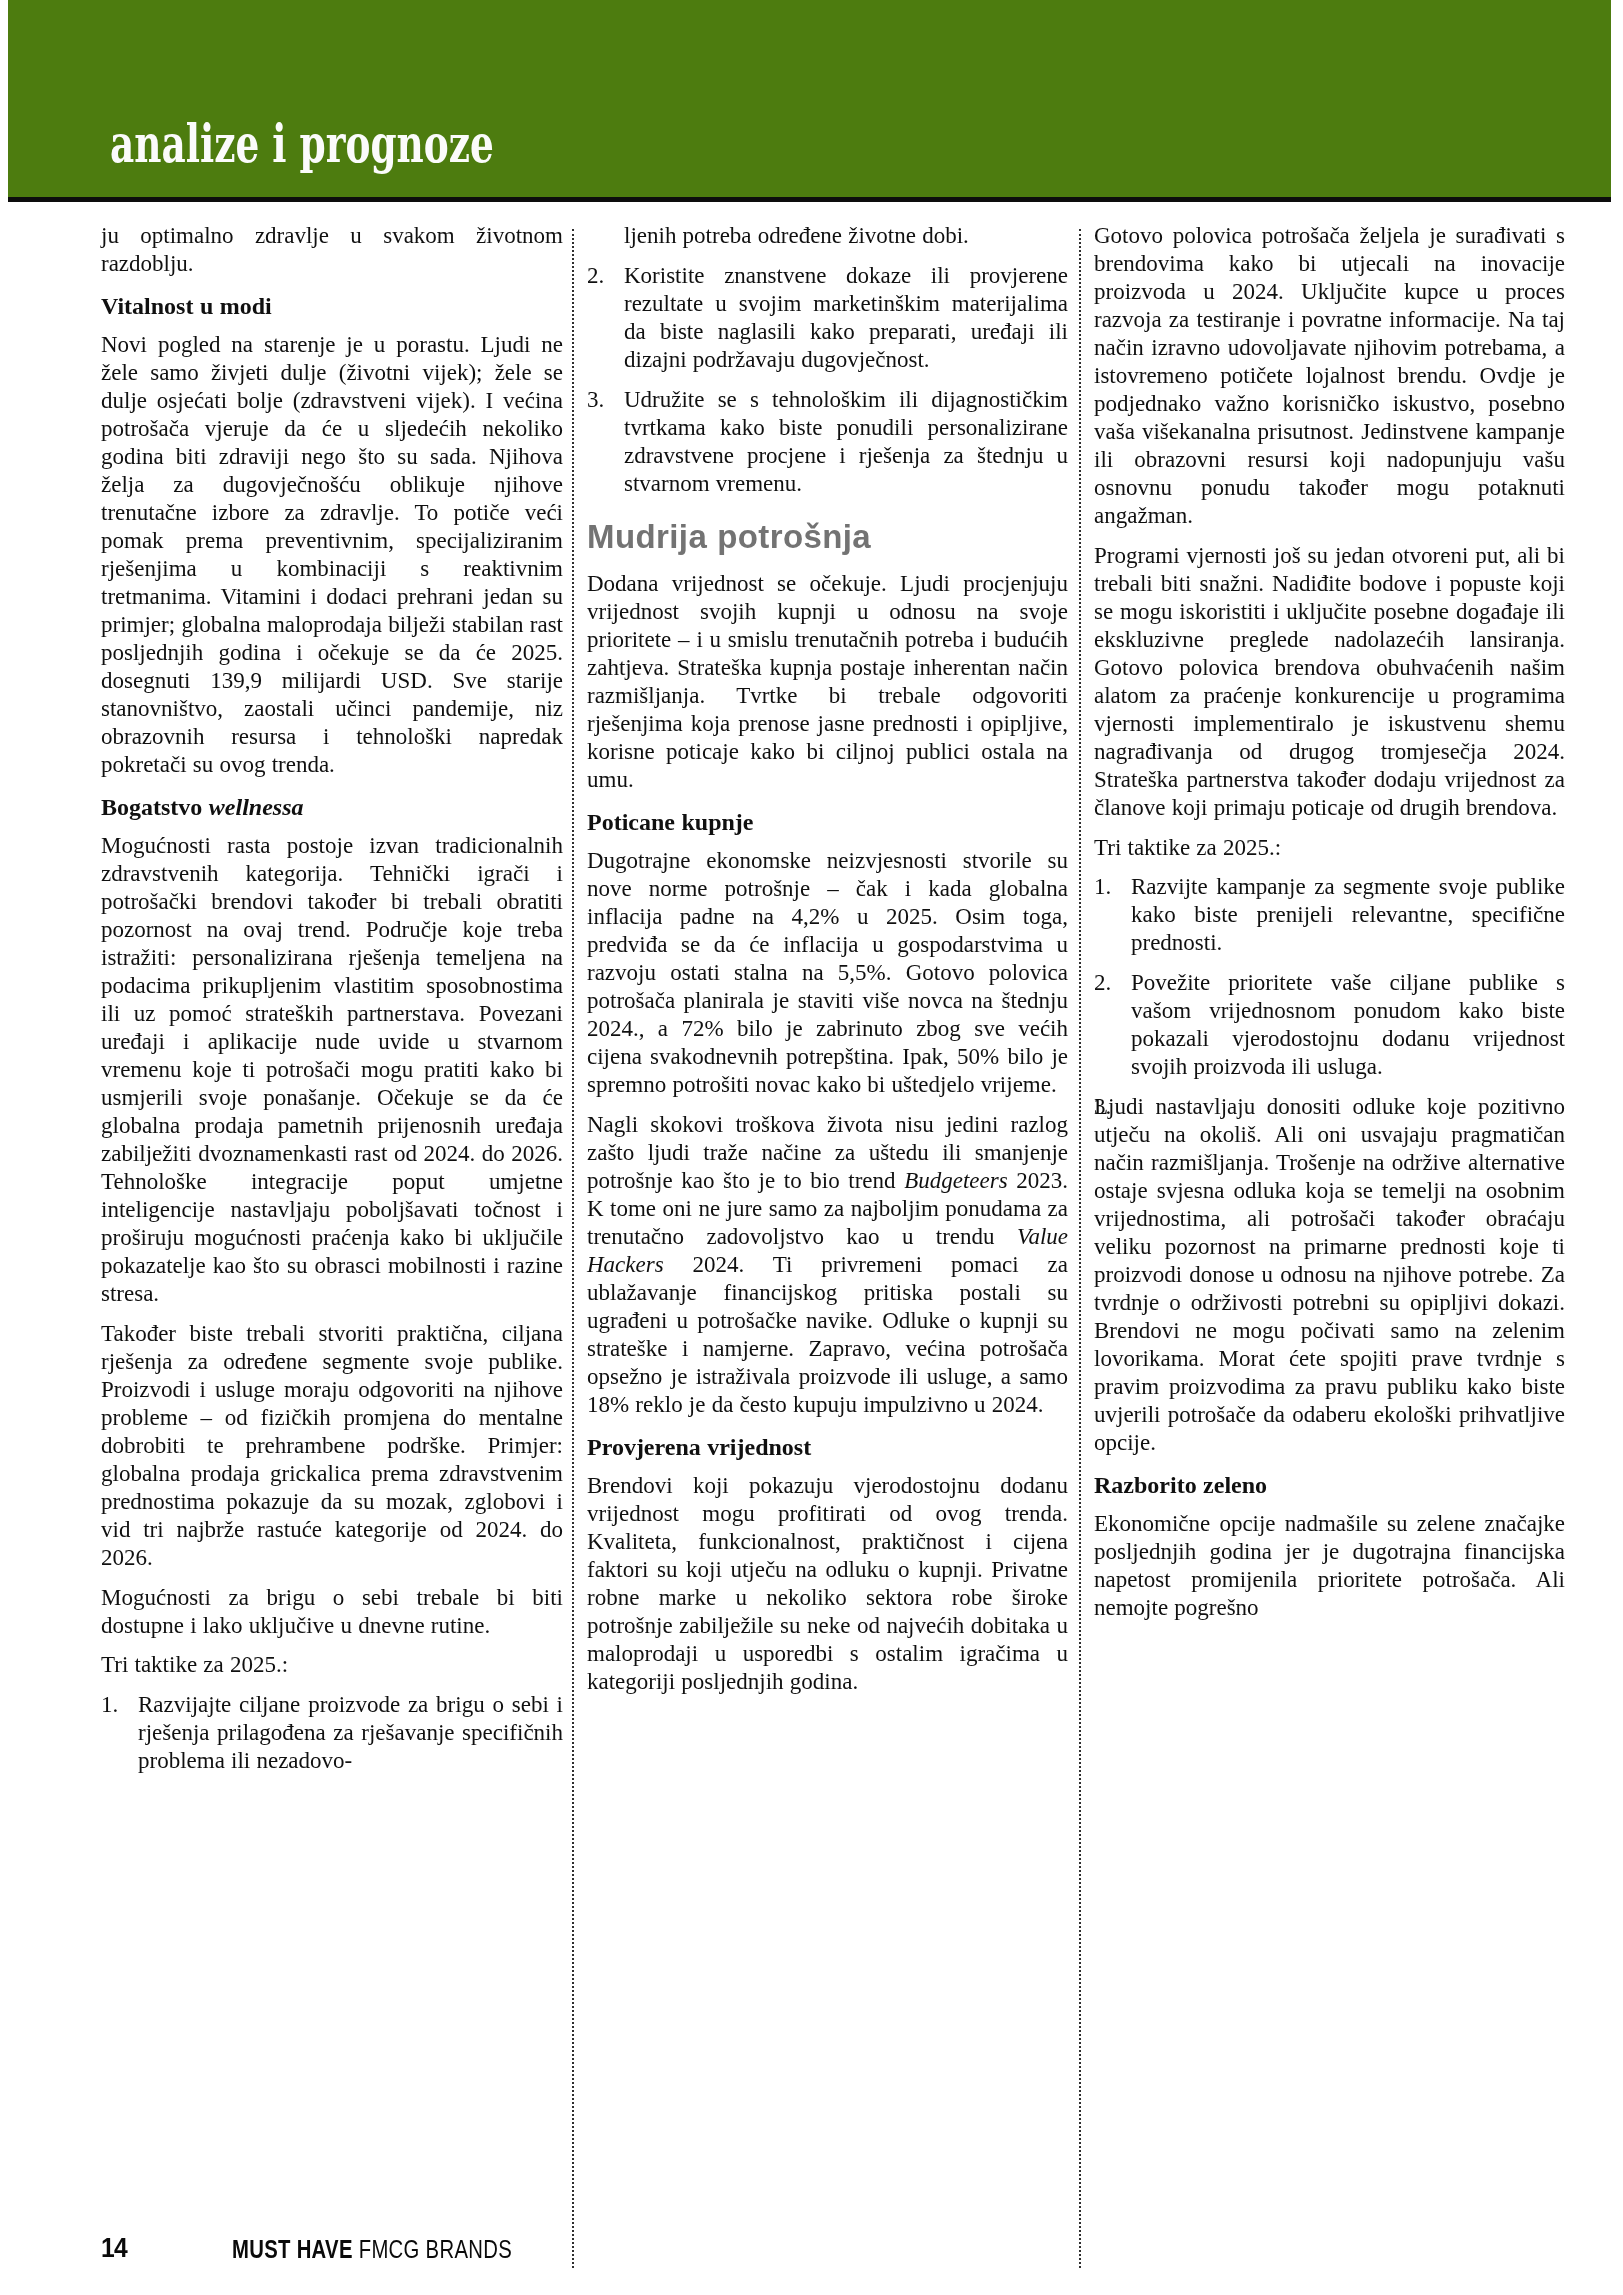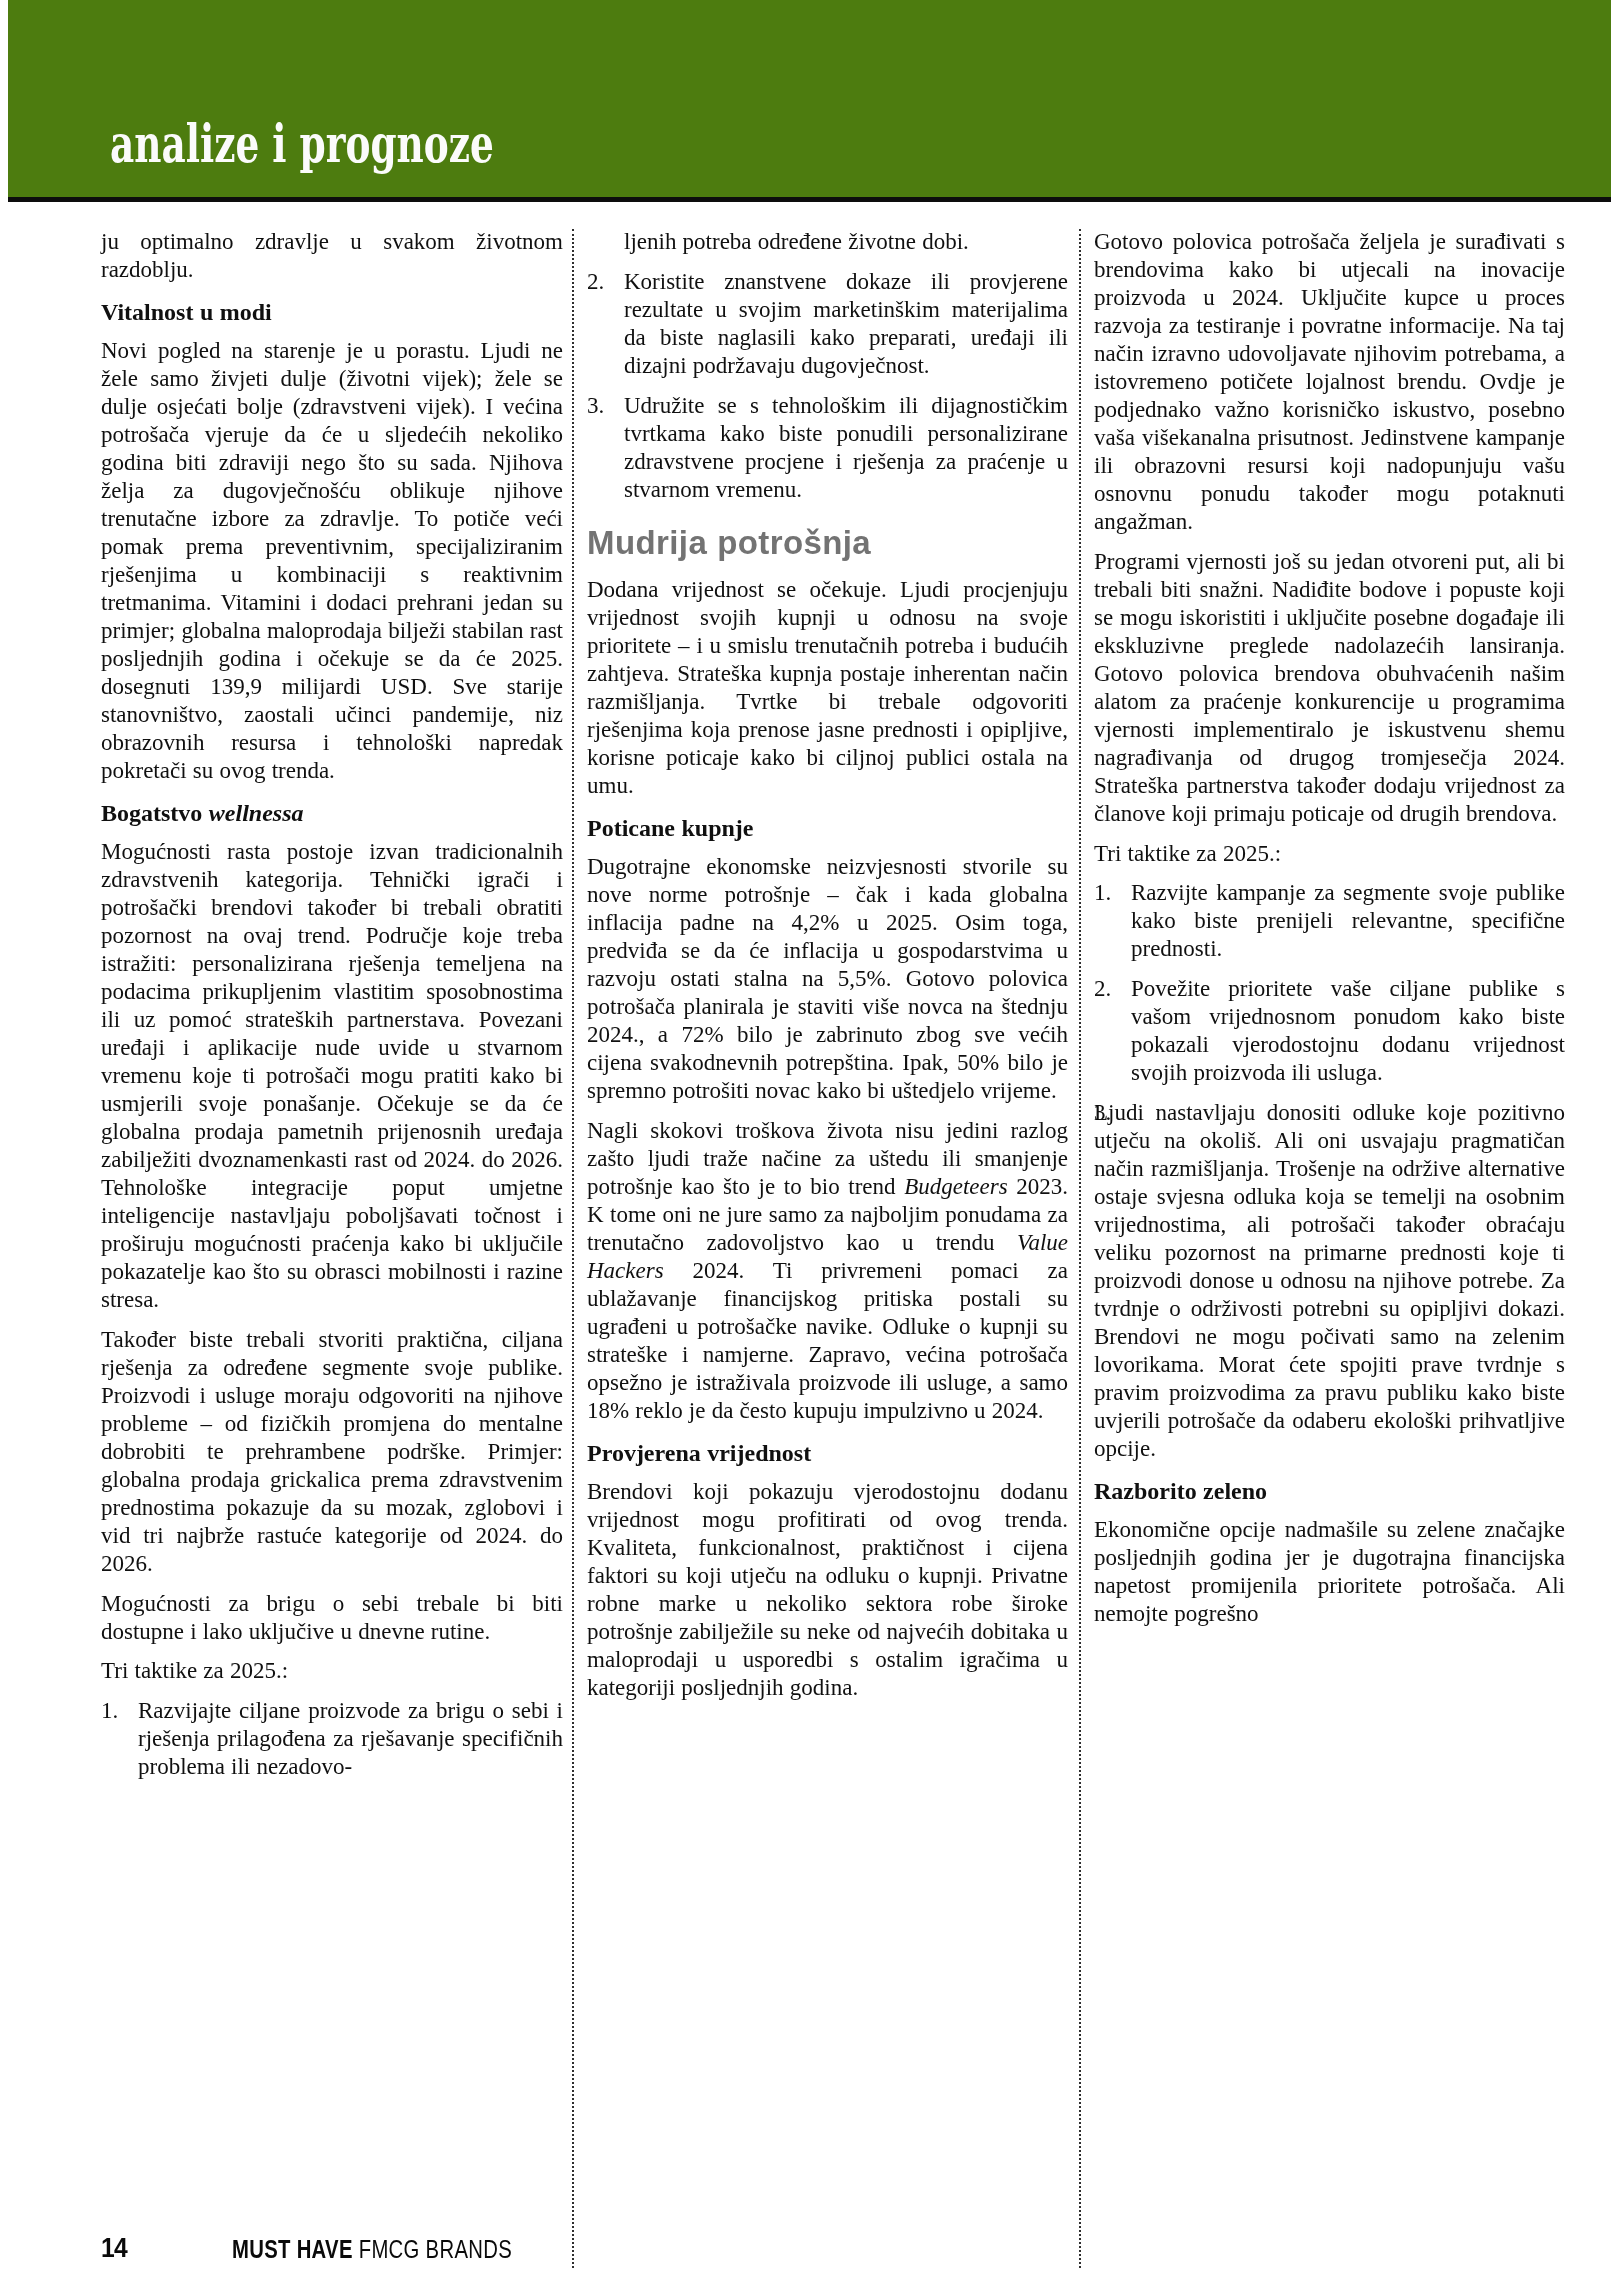--- a/index.html
+++ b/index.html
@@ -20,21 +20,21 @@
   }
   .title{
     position:absolute;left:102px;bottom:27px;
     font-family:"DejaVu Serif",serif;
     font-weight:700;font-size:52px;line-height:1;
     color:#fbfbfb;white-space:nowrap;
     transform:scaleX(0.72);transform-origin:left bottom;
   }
   
   .col{
-    position:absolute;top:228px;
+    position:absolute;top:222px;
     font-size:23px;line-height:28px;
     text-align:justify;
     hyphens:auto;-webkit-hyphens:auto;
     word-spacing:0.02em;
   }
   .col-1{left:101px;width:462px;}
   .col-2{left:587px;width:481px;}
   .col-3{left:1094px;width:471px;}
   .para{margin:0 0 11.8px 0;}
   .heading-sans{
@@ -94,21 +94,21 @@
       <div class="para"><span>Mogućnosti rasta postoje izvan tradicionalnih zdravstvenih kategorija. Tehnički igrači i potrošački brendovi također bi trebali obratiti pozornost na ovaj trend. Područje koje treba istražiti: personalizirana rješenja temeljena na podacima prikupljenim vlastitim sposobnostima ili uz pomoć strateških partnerstava. Povezani uređaji i aplikacije nude uvide u stvarnom vremenu koje ti potrošači mogu pratiti kako bi usmjerili svoje ponašanje. Očekuje se da će globalna prodaja pametnih prijenosnih uređaja zabilježiti dvoznamenkasti rast od 2024. do 2026. Tehnološke integracije poput umjetne inteligencije nastavljaju poboljšavati točnost i proširuju mogućnosti praćenja kako bi uključile pokazatelje kao što su obrasci mobilnosti i razine stresa.</span></div>
       <div class="para"><span>Također biste trebali stvoriti praktična, ciljana rješenja za određene segmente svoje publike. Proizvodi i usluge moraju odgovoriti na njihove probleme – od fizičkih promjena do mentalne dobrobiti te prehrambene podrške. Primjer: globalna prodaja grickalica prema zdravstvenim prednostima pokazuje da su mozak, zglobovi i vid tri najbrže rastuće kategorije od 2024. do 2026.</span></div>
       <div class="para"><span>Mogućnosti za brigu o sebi trebale bi biti dostupne i lako uključive u dnevne rutine.</span></div>
       <div class="para"><span>Tri taktike za 2025.:</span></div>
       <div class="list-item"><span class="li-num">1.</span><span>Razvijajte ciljane proizvode za brigu o sebi i rješenja prilagođena za rješavanje specifičnih problema ili nezadovo-</span></div>
     </div>
   <div class="divider divider-1"></div>
   <div class="col col-2">
       <div class="list-cont"><span>ljenih potreba određene životne dobi.</span></div>
       <div class="list-item"><span class="li-num">2.</span><span>Koristite znanstvene dokaze ili provjerene rezultate u svojim marketinškim materijalima da biste naglasili kako preparati, uređaji ili dizajni podržavaju dugovječnost.</span></div>
-      <div class="list-item"><span class="li-num">3.</span><span>Udružite se s tehnološkim ili dijagnostičkim tvrtkama kako biste ponudili personalizirane zdravstvene procjene i rješenja za praćenje u stvarnom vremenu.</span></div>
+      <div class="list-item"><span class="li-num">3.</span><span>Udružite se s tehnološkim ili dijagnostičkim tvrtkama kako biste ponudili personalizirane zdravstvene procjene i rješenja za štednju u stvarnom vremenu.</span></div>
       <div class="heading-sans"><span>Mudrija potrošnja</span></div>
       <div class="para"><span>Dodana vrijednost se očekuje. Ljudi procjenjuju vrijednost svojih kupnji u odnosu na svoje prioritete – i u smislu trenutačnih potreba i budućih zahtjeva. Strateška kupnja postaje inherentan način razmišljanja. Tvrtke bi trebale odgovoriti rješenjima koja prenose jasne prednosti i opipljive, korisne poticaje kako bi ciljnoj publici ostala na umu.</span></div>
       <div class="subheading-serif"><span>Poticane kupnje</span></div>
       <div class="para"><span>Dugotrajne ekonomske neizvjesnosti stvorile su nove norme potrošnje – čak i kada globalna inflacija padne na 4,2% u 2025. Osim toga, predviđa se da će inflacija u gospodarstvima u razvoju ostati stalna na 5,5%. Gotovo polovica potrošača planirala je staviti više novca na štednju 2024., a 72% bilo je zabrinuto zbog sve većih cijena svakodnevnih potrepština. Ipak, 50% bilo je spremno potrošiti novac kako bi uštedjelo vrijeme.</span></div>
       <div class="para"><span>Nagli skokovi troškova života nisu jedini razlog zašto ljudi traže načine za uštedu ili smanjenje potrošnje kao što je to bio trend </span><em>Budgeteers</em><span> 2023. K tome oni ne jure samo za najboljim ponudama za trenutačno zadovoljstvo kao u trendu </span><em>Value Hackers</em><span> 2024. Ti privremeni pomaci za ublažavanje financijskog pritiska postali su ugrađeni u potrošačke navike. Odluke o kupnji su strateške i namjerne. Zapravo, većina potrošača opsežno je istraživala proizvode ili usluge, a samo 18% reklo je da često kupuju impulzivno u 2024.</span></div>
       <div class="subheading-serif"><span>Provjerena vrijednost</span></div>
       <div class="para"><span>Brendovi koji pokazuju vjerodostojnu dodanu vrijednost mogu profitirati od ovog trenda. Kvaliteta, funkcionalnost, praktičnost i cijena faktori su koji utječu na odluku o kupnji. Privatne robne marke u nekoliko sektora robe široke potrošnje zabilježile su neke od najvećih dobitaka u maloprodaji u usporedbi s ostalim igračima u kategoriji posljednjih godina.</span></div>
     </div>
   <div class="divider divider-2"></div>
   <div class="col col-3">

